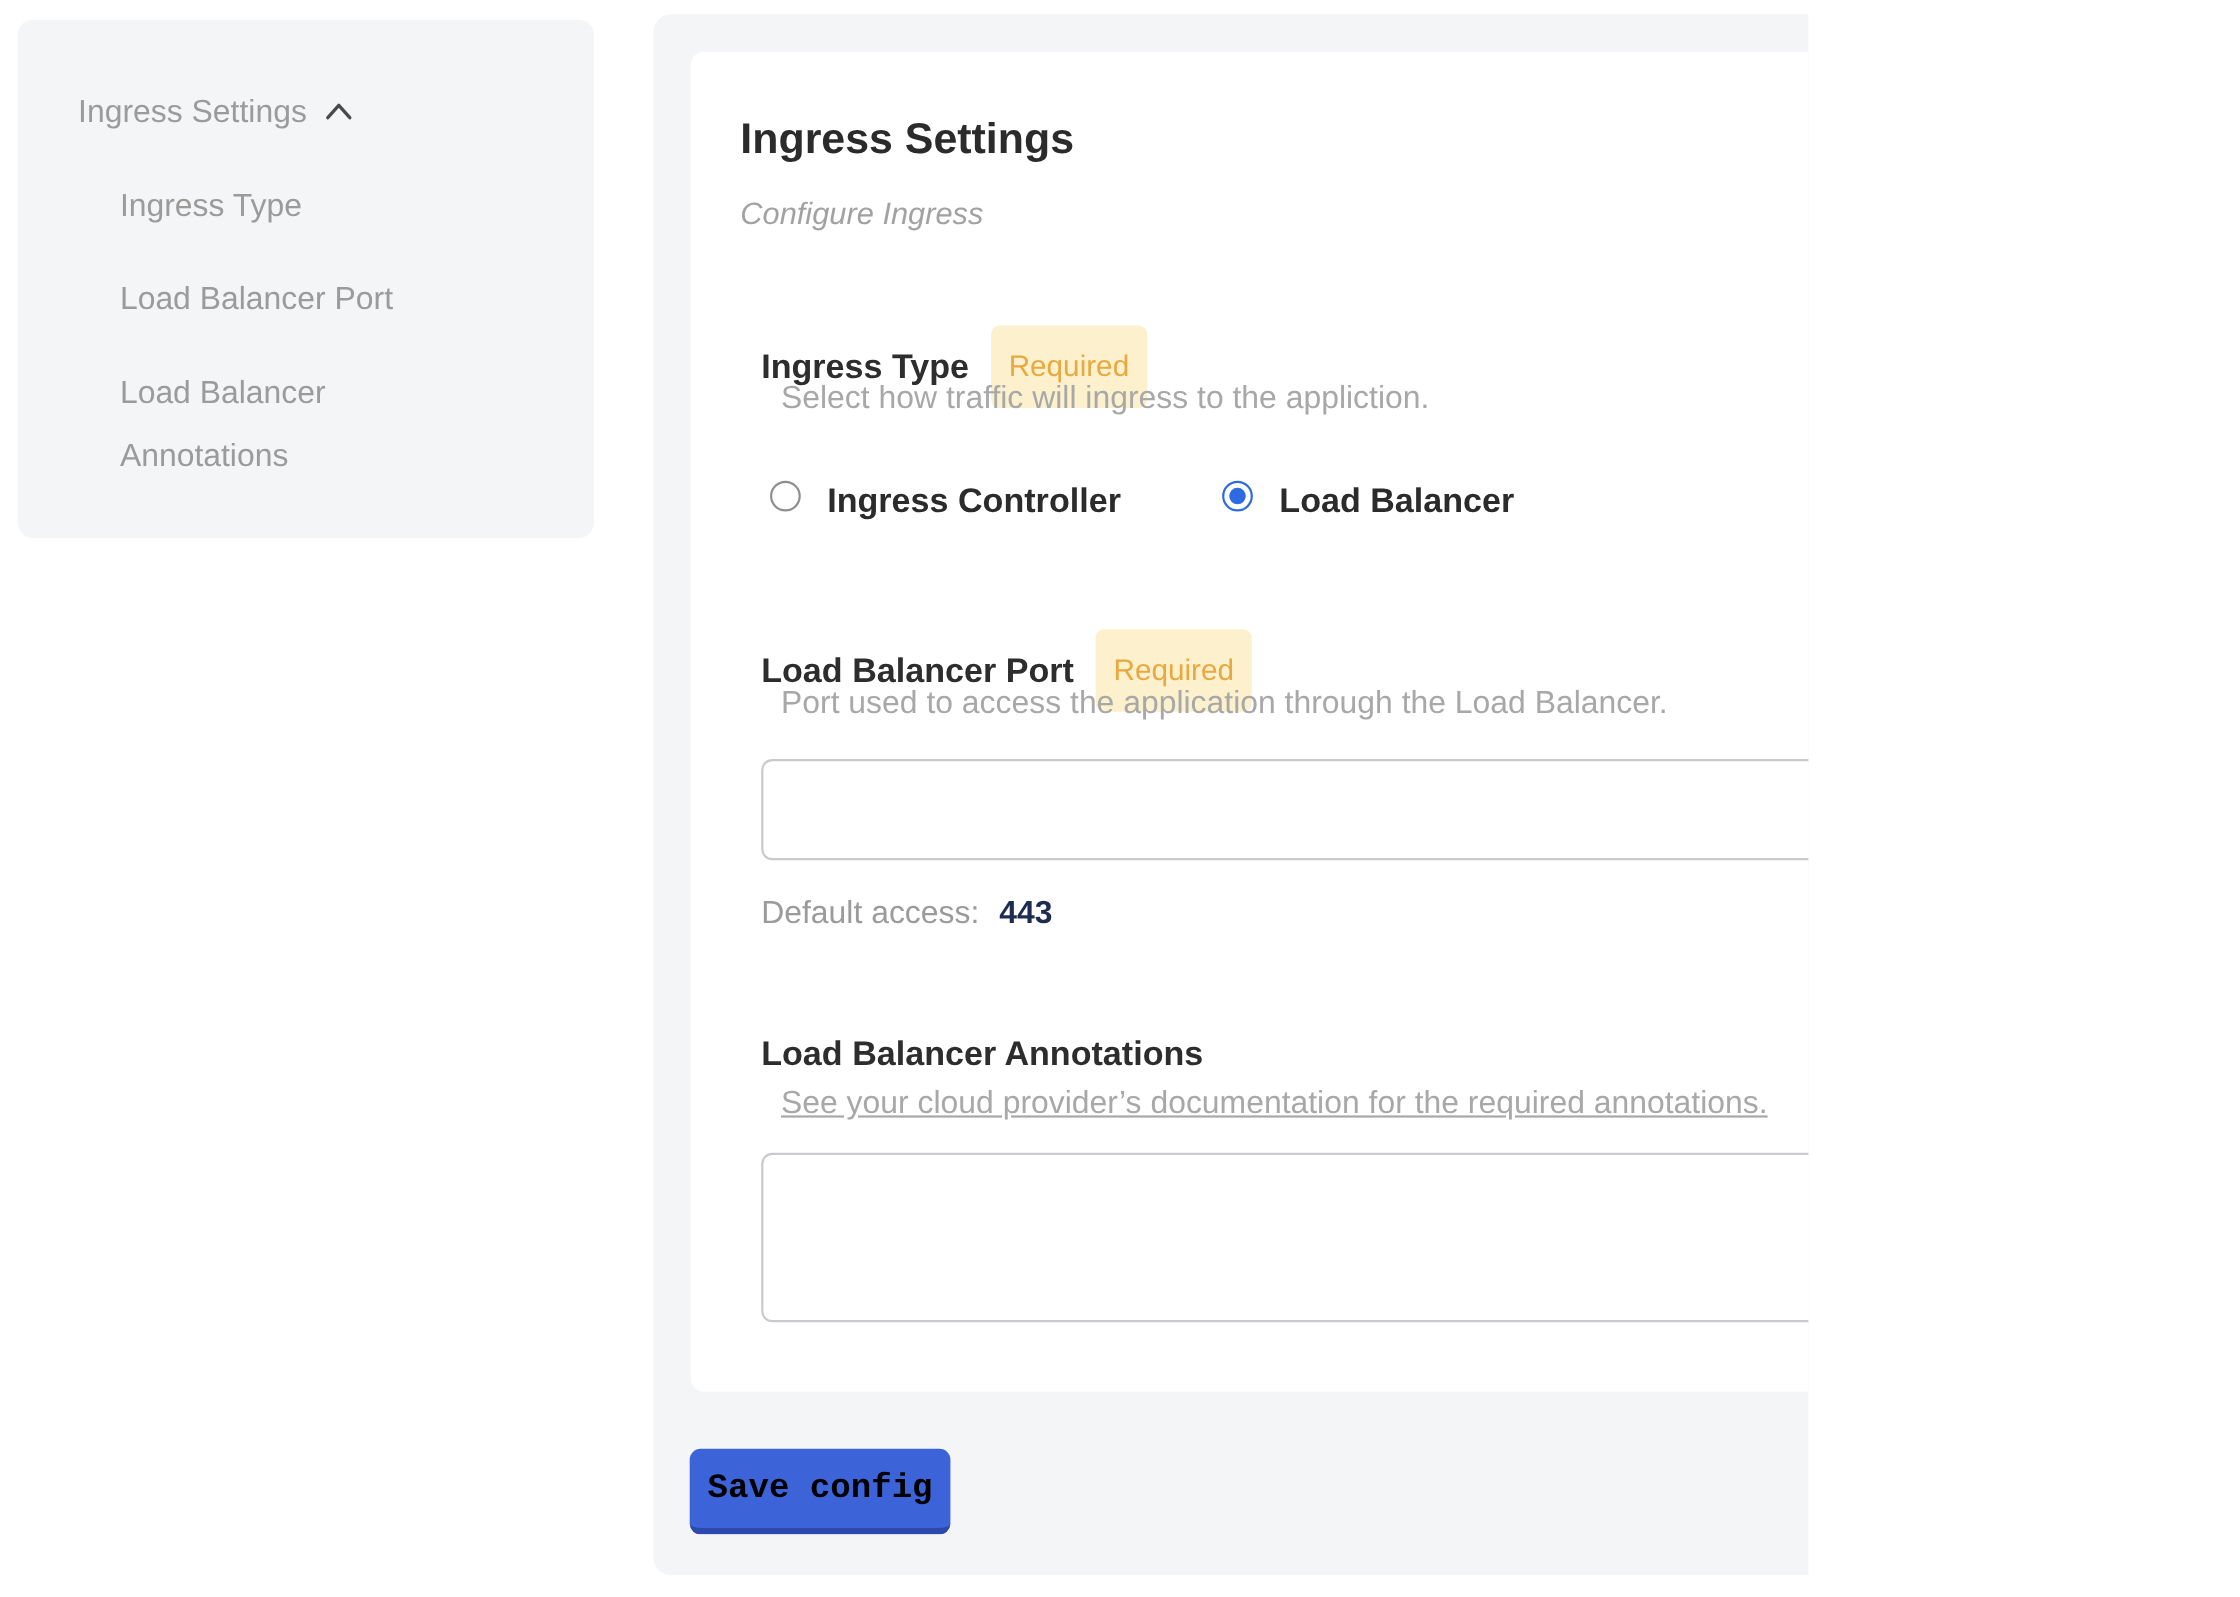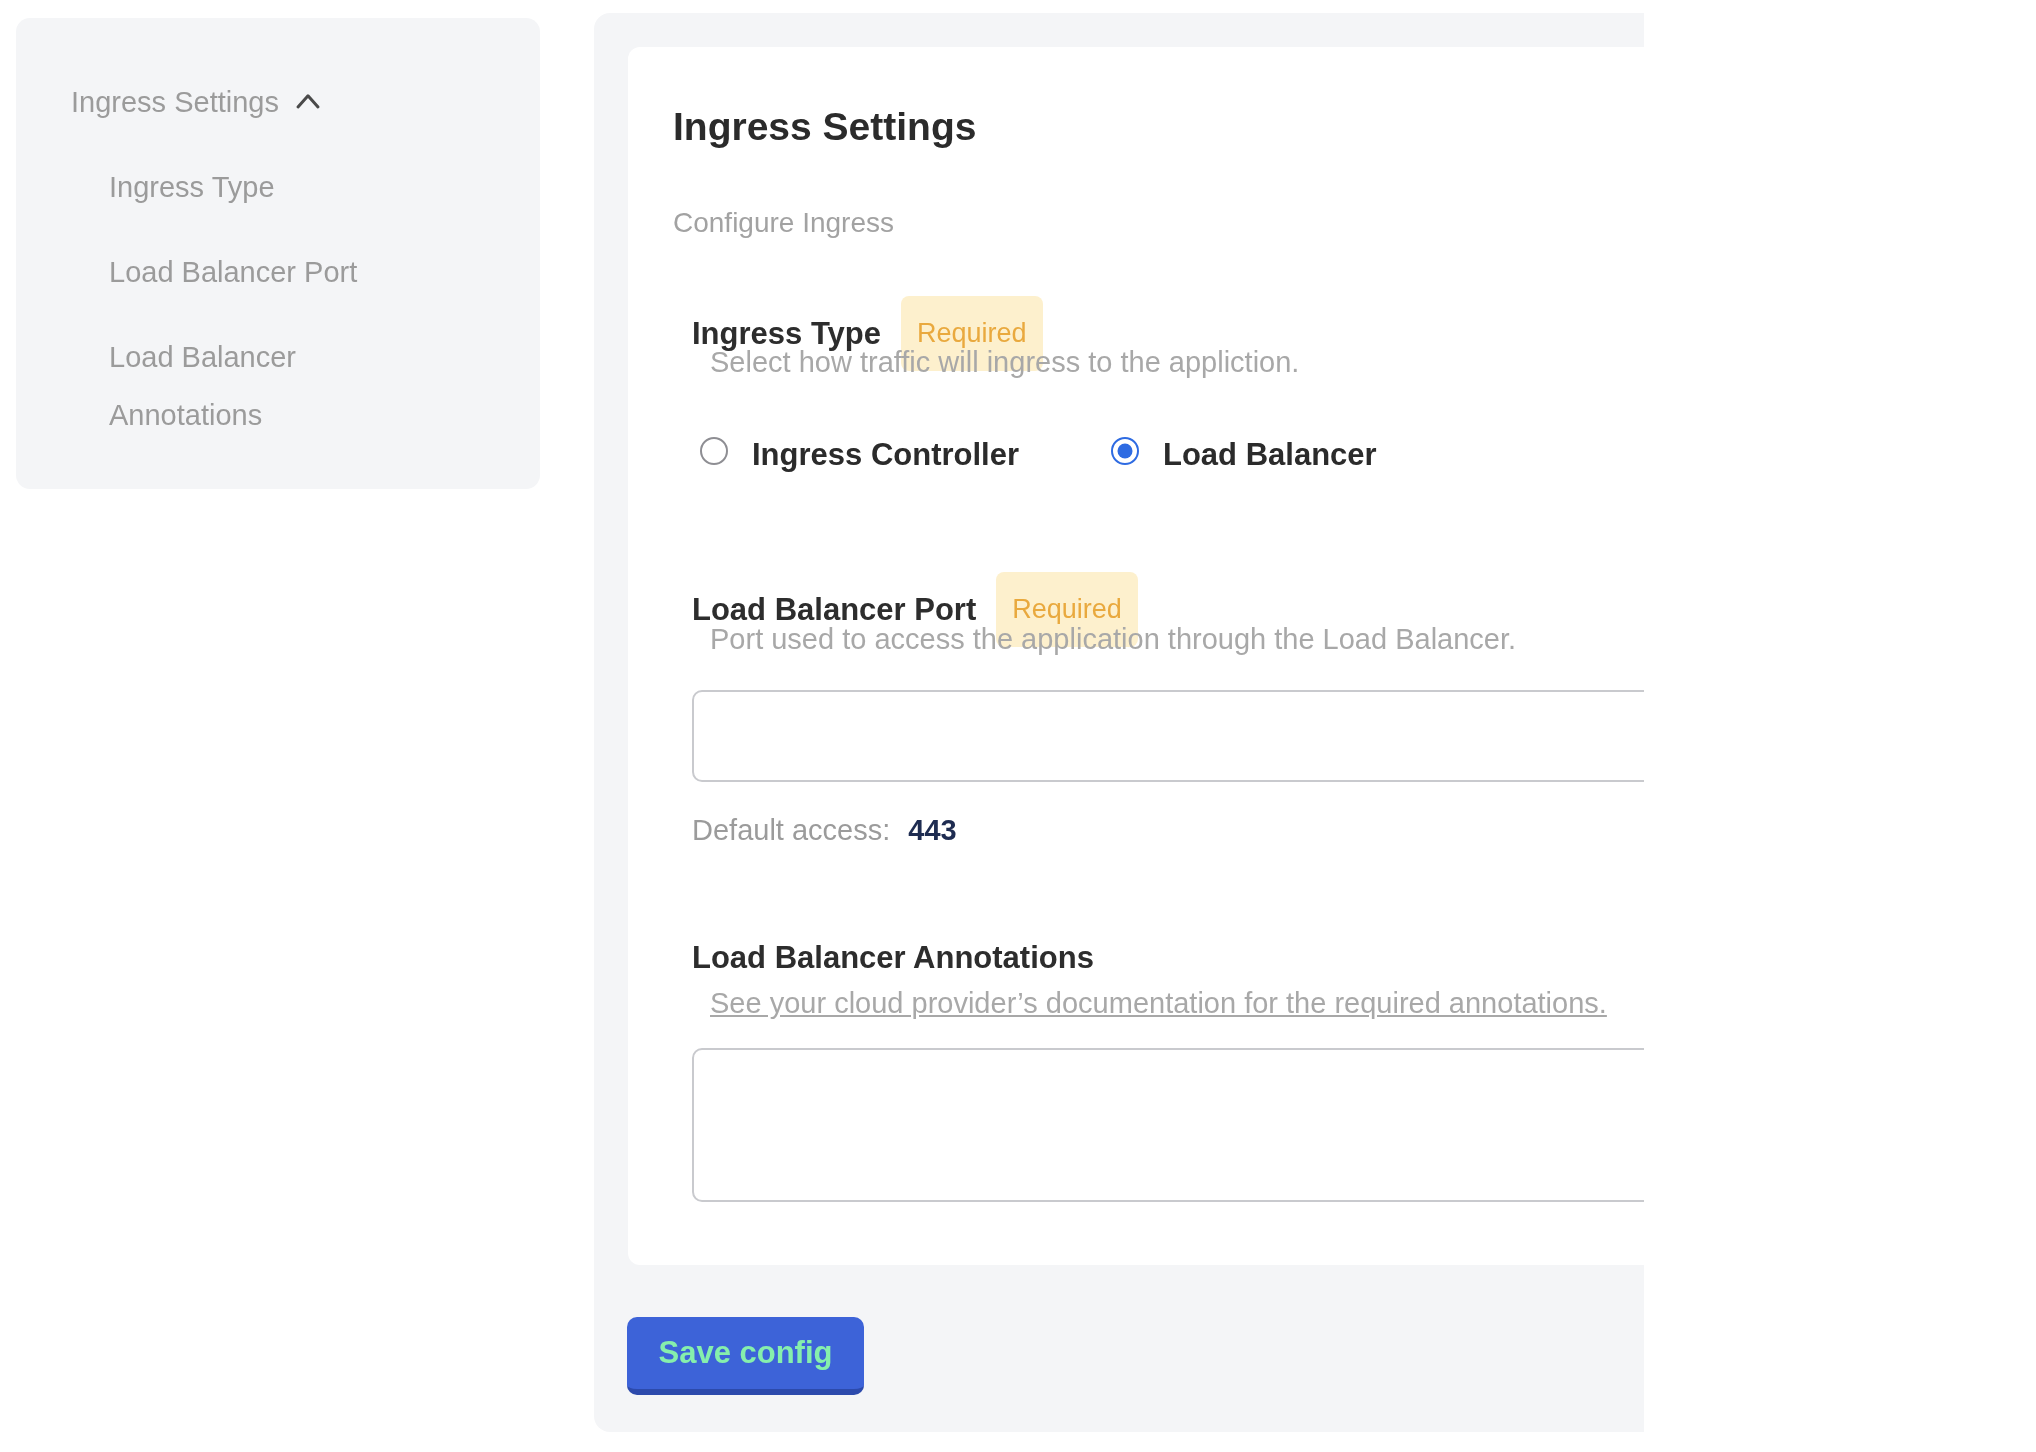--- a/index.html
+++ b/index.html
@@ -38,22 +38,22 @@
   .card{
     position:absolute;left:34px;top:34px;width:1352px;height:1218px;
     background:#ffffff;border-radius:12px;
   }
 
   .card h1{
     position:absolute;left:45px;top:56px;margin:0;
     font-size:39px;line-height:48px;font-weight:700;color:#2b2b2b;
   }
   .subtitle{
-    position:absolute;left:45px;top:156px;margin:0;
-    font-size:28px;line-height:40px;color:#a2a2a2;
+    position:absolute;left:45px;top:128px;margin:0;
+    font-size:28px;line-height:40px;color:#a2a2a2;font-style:italic;
   }
 
   .sec-heading{
     position:absolute;left:64px;margin:0;
     display:flex;align-items:center;
     font-size:31px;line-height:44px;font-weight:600;color:#2d2d2d;
   }
   .badge{
     display:inline-block;margin-left:20px;
     background:#fdf0cd;color:#e9a93e;
@@ -117,22 +117,22 @@
   .resize-grip::before,.resize-grip::after{
     content:"";position:absolute;background:#8a8a8a;height:2px;
     transform:rotate(-45deg);
   }
   .resize-grip::before{width:20px;left:1px;top:10px;}
   .resize-grip::after{width:10px;left:11px;top:16px;}
 
   .save-btn{
     position:absolute;left:33px;top:1304px;width:237px;height:78px;
     background:#3d63d8;border:none;border-bottom:6px solid #2c4aac;
-    border-radius:10px;color:#86efac;font-size:31px;font-weight:700;
-    font-family:Liberation Sans, sans-serif;cursor:pointer;
+    border-radius:10px;color:#000000;font-size:31px;font-weight:700;
+    font-family:Liberation Mono, monospace;cursor:pointer;
   }
 </style>
 </head>
 <body>
 
 <div class="page">
 
   <aside class="sidebar">
     <div class="sidebar-header">
       <span>Ingress Settings</span>

